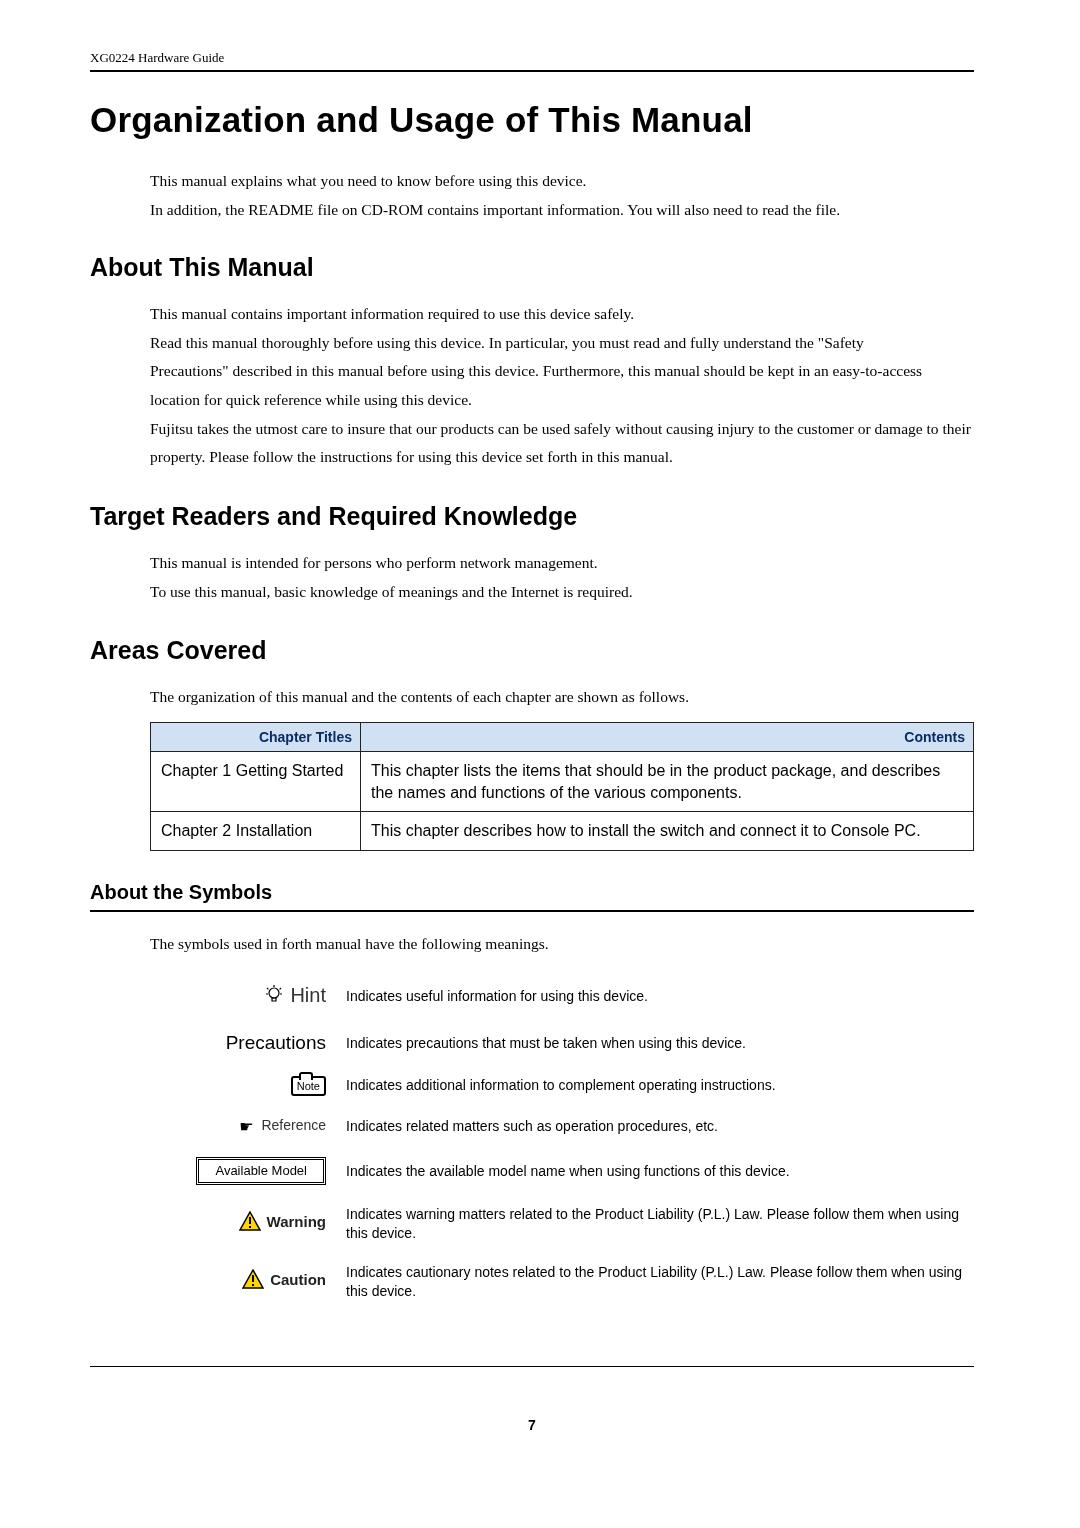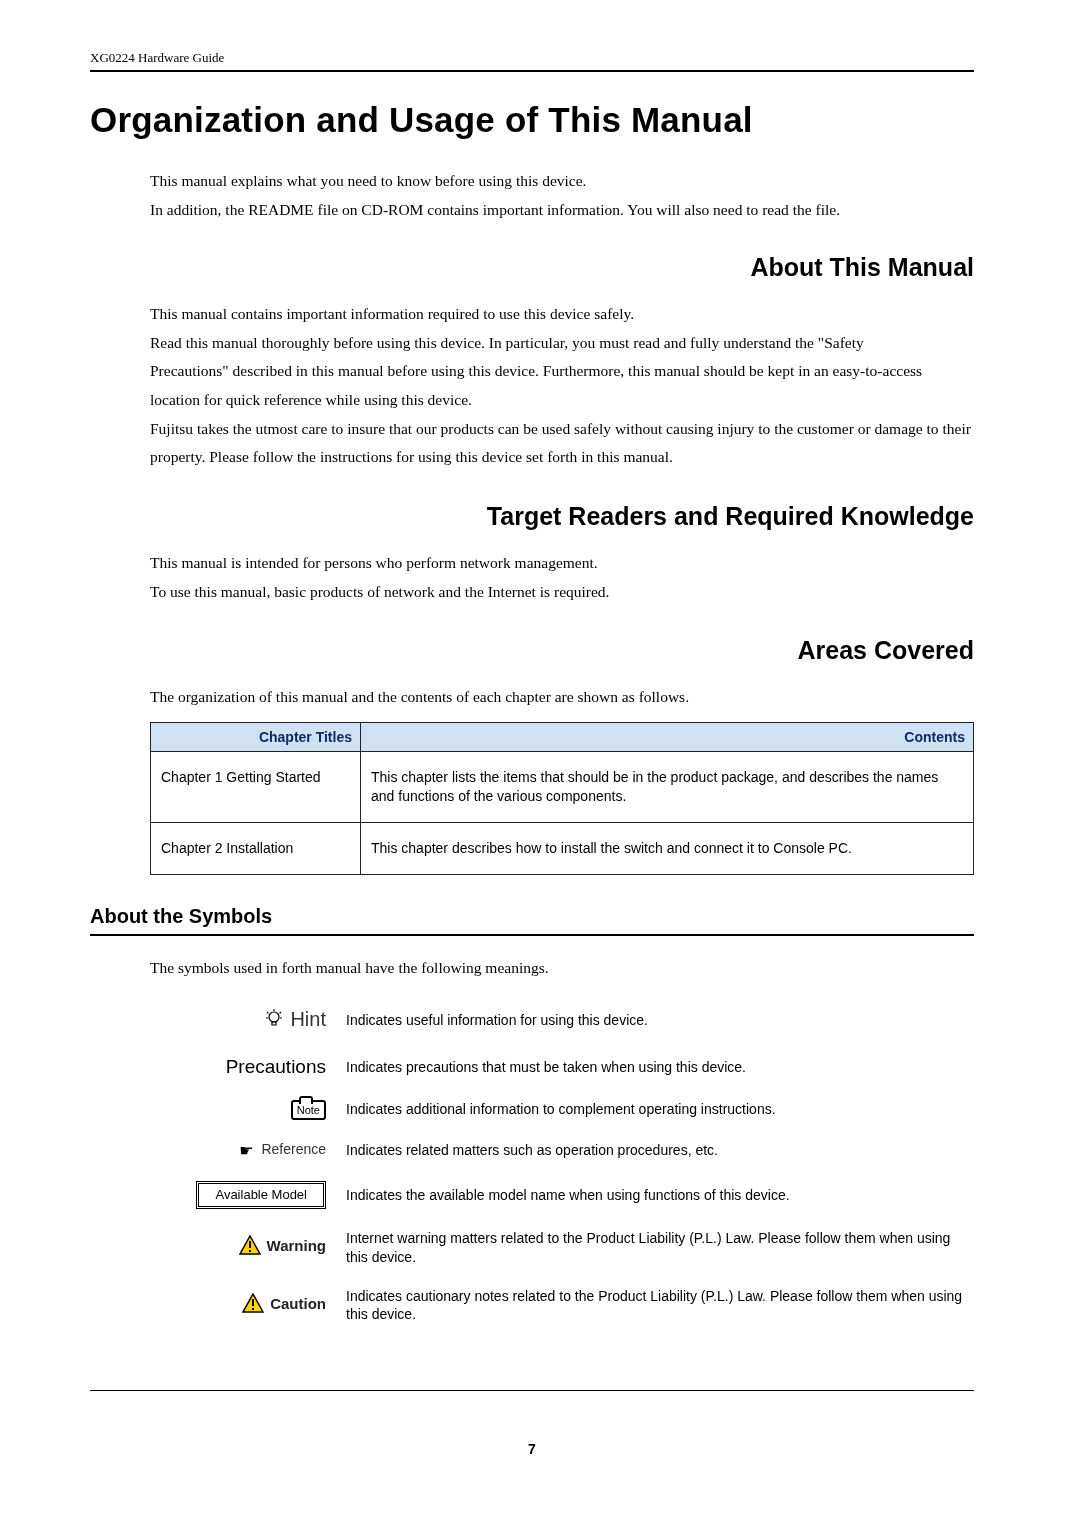--- a/index.html
+++ b/index.html
@@ -3,26 +3,26 @@
 <meta charset="utf-8">
 <style>
   * { margin: 0; padding: 0; box-sizing: border-box; }
   html, body { width: 1080px; font-family: "Times New Roman", Times, serif; background: #fff; color: #000; }
   .page { width: 1064px; padding: 50px 90px 40px 90px; }
   .running-head { font-size: 13px; font-family: "Times New Roman", serif; margin-bottom: 4px; }
   .hr-thick { border: none; border-top: 2px solid #000; margin-bottom: 28px; }
   .hr-thin { border: none; border-top: 1px solid #000; }
   h1.title { font-family: Arial, Helvetica, sans-serif; font-weight: 900; font-size: 35px; margin-bottom: 26px; letter-spacing: 0.2px; }
   .intro { margin-left: 60px; font-size: 15.5px; line-height: 1.9; margin-bottom: 28px; }
-  h2.sect { font-family: Arial, Helvetica, sans-serif; font-weight: bold; font-size: 25px; margin-top: 6px; margin-bottom: 18px; text-align: right; }
+  h2.sect { font-family: Arial, Helvetica, sans-serif; font-weight: bold; font-size: 25px; margin-top: 6px; margin-bottom: 18px; }
   .body { margin-left: 60px; font-size: 15.5px; line-height: 1.85; margin-bottom: 30px; }
   .tbl { width: 100%; border-collapse: collapse; margin-top: 10px; margin-bottom: 30px; table-layout: fixed; }
   .tbl col.c1 { width: 210px; }
   .tbl th { background: #cfe1f3; font-family: Arial, Helvetica, sans-serif; font-weight: bold; color: #0b2b64; font-size: 14px; border: 1px solid #222; padding: 6px 8px; text-align: right; }
-  .tbl td { border: 1px solid #222; font-family: Arial, Helvetica, sans-serif; font-size: 14px; padding: 16px 10px; vertical-align: top; line-height: 1.35; }
+  .tbl td { border: 1px solid #222; font-family: Arial, Helvetica, sans-serif; font-size: 16px; padding: 8px 10px; vertical-align: top; line-height: 1.35; }
   h3.sub { font-family: Arial, Helvetica, sans-serif; font-weight: bold; font-size: 20px; margin-bottom: 6px; }
   .sub-rule { border: none; border-top: 2px solid #000; margin-bottom: 18px; }
   .symwrap { margin-left: 60px; }
   .symtbl { border-collapse: collapse; width: 100%; }
   .symtbl td { font-family: Arial, Helvetica, sans-serif; font-size: 14px; vertical-align: middle; padding: 10px 6px; line-height: 1.35; }
   .symtbl td.iconcell { width: 190px; text-align: right; padding-right: 14px; vertical-align: middle; }
   .lbl-big { font-family: Arial, Helvetica, sans-serif; font-size: 20px; color: #333; }
   .lbl-prec { font-family: Arial, Helvetica, sans-serif; font-size: 19px; color: #000000; }
   .lbl-ref { font-family: Arial, Helvetica, sans-serif; font-size: 14px; color: #333; }
   .lbl-warn { font-family: Arial, Helvetica, sans-serif; font-size: 15px; font-weight: bold; color: #222; }
@@ -53,21 +53,21 @@
   <div class="body">
     <div>This manual contains important information required to use this device safely.</div>
     <div>Read this manual thoroughly before using this device. In particular, you must read and fully understand the "Safety</div>
     <div>Precautions" described in this manual before using this device. Furthermore, this manual should be kept in an easy-to-access location for quick reference while using this device.</div>
     <div>Fujitsu takes the utmost care to insure that our products can be used safely without causing injury to the customer or damage to their property. Please follow the instructions for using this device set forth in this manual.</div>
   </div>
 
   <h2 class="sect">Target Readers and Required Knowledge</h2>
   <div class="body">
     <div>This manual is intended for persons who perform network management.</div>
-    <div>To use this manual, basic products of network and the Internet is required.</div>
+    <div>To use this manual, basic knowledge of meanings and the Internet is required.</div>
   </div>
 
   <h2 class="sect">Areas Covered</h2>
   <div class="body" style="margin-bottom:6px">
     <div>The organization of this manual and the contents of each chapter are shown as follows.</div>
   </div>
   <div style="margin-left:60px">
     <table class="tbl">
       <colgroup>
           <col class="c1">
@@ -145,21 +145,21 @@
         <td class="iconcell">
           <span class="tri">
             <svg width="22" height="20" viewBox="0 0 22 20">
                   <path d="M11 1 L21 19 L1 19 Z" fill="#ffd400" stroke="#000" stroke-width="1.5"></path>
                   <rect x="10" y="6" width="2" height="7" fill="#000"></rect>
                   <rect x="10" y="15" width="2" height="2" fill="#000"></rect>
                 </svg>
           </span>
           <span class="lbl-warn">Warning</span>
         </td>
-        <td>Internet warning matters related to the Product Liability (P.L.) Law. Please follow them when using this device.</td>
+        <td>Indicates warning matters related to the Product Liability (P.L.) Law. Please follow them when using this device.</td>
       </tr>
       <tr>
         <td class="iconcell">
           <span class="tri">
             <svg width="22" height="20" viewBox="0 0 22 20">
                   <path d="M11 1 L21 19 L1 19 Z" fill="#ffd400" stroke="#000" stroke-width="1.5"></path>
                   <rect x="10" y="6" width="2" height="7" fill="#000"></rect>
                   <rect x="10" y="15" width="2" height="2" fill="#000"></rect>
                 </svg>
           </span>

